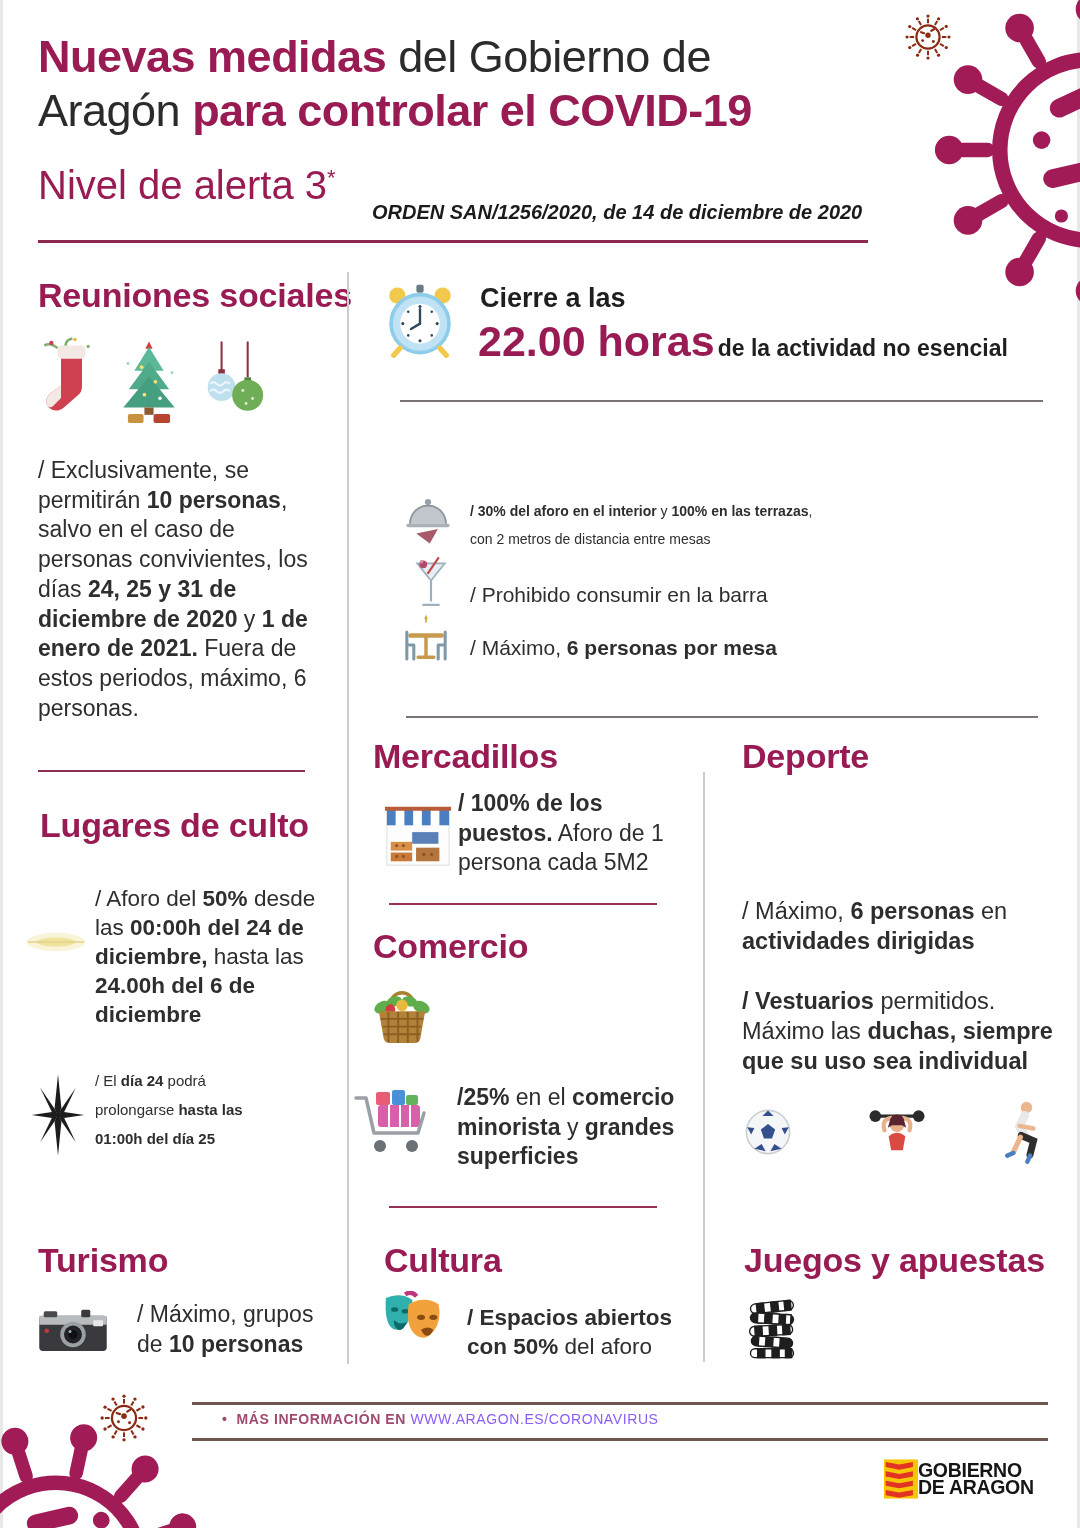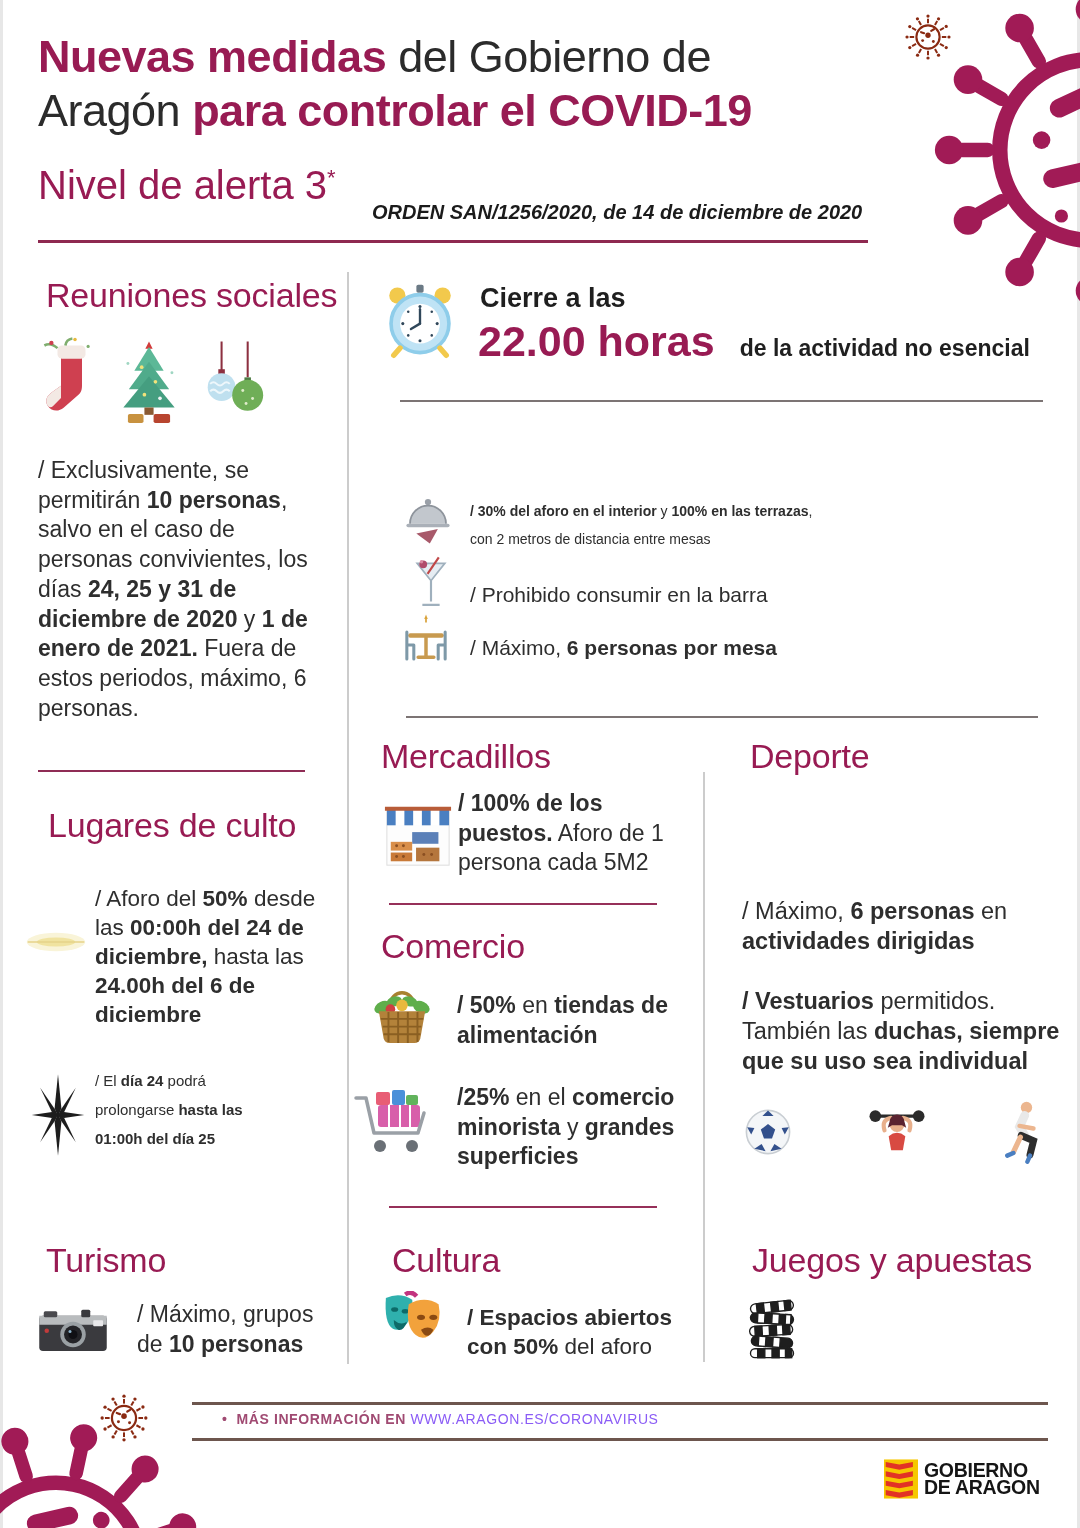--- a/index.html
+++ b/index.html
@@ -23,41 +23,41 @@
   .alert{left:38px;top:163px;font-size:40px;color:var(--maroon);font-weight:400;}
   .alert sup{font-size:22px;vertical-align:super;}
   .order{left:372px;top:201px;font-size:20px;font-style:italic;font-weight:700;color:#1b1b1b;}
   .header-rule{left:38px;top:240px;width:830px;height:3px;background:#8e2950;}
   .virus-big-tr{left:925px;top:-15px;width:330px;height:330px;}
   .virus-small-tr{left:903px;top:12px;width:50px;height:50px;}
   .virus-big-bl{left:-100px;top:1412px;width:312px;height:312px;transform:rotate(12deg);}
   .virus-small-bl{left:98px;top:1392px;width:52px;height:52px;}
 
   
-  .sec-title{position:absolute;font-size:34px;font-weight:400;color:var(--maroon);letter-spacing:-0.2px;white-space:nowrap;margin-left:8px;}
+  .sec-title{position:absolute;font-size:34px;font-weight:700;color:var(--maroon);letter-spacing:-0.2px;white-space:nowrap;}
 
   
   .t-reuniones{left:38px;top:276px;}
   .xmas-row{left:40px;top:334px;display:flex;gap:20px;align-items:flex-start;}
   .xmas-row .icon{position:static;}
   .i-stocking{width:56px;height:86px;}
   .i-tree{width:66px;height:92px;}
   .i-ornaments{width:62px;height:90px;}
   .p-reuniones{left:38px;top:456px;font-size:23px;line-height:29.7px;}
   .d-left-1{left:38px;top:770px;width:267px;height:2px;background:#8f2c55;}
   .t-culto{left:40px;top:806px;}
   .i-candle{left:24px;top:922px;width:64px;height:40px;}
   .p-culto-1{left:95px;top:884px;font-size:22.5px;line-height:29px;}
   .i-star{left:30px;top:1064px;width:56px;height:102px;}
   .p-culto-2{left:95px;top:1066px;font-size:15px;line-height:29px;}
 
   
   .i-clock{left:382px;top:280px;width:76px;height:80px;}
   .cierre-intro{left:480px;top:283px;font-size:27px;font-weight:700;color:#1f1f1f;}
-  .time-row{left:478px;top:317px;display:flex;align-items:baseline;gap:25px;white-space:nowrap;}
+  .time-row{left:478px;top:317px;display:flex;align-items:baseline;gap:3px;white-space:nowrap;}
   .time-row .time{font-size:43px;font-weight:800;color:var(--maroon);}
   .time-row .tail{font-size:23px;font-weight:700;color:#1f1f1f;}
   .d-mid-1{left:400px;top:400px;width:643px;height:2px;background:#7c7474;}
 
   
   .t-host{left:400px;top:429px;}
   .i-cloche{left:404px;top:494px;width:48px;height:54px;}
   .p-host-1{left:470px;top:497px;font-size:14px;line-height:28px;}
   .i-cocktail{left:412px;top:552px;width:38px;height:66px;}
   .p-host-2{left:470px;top:581px;font-size:21px;line-height:28px;}
@@ -102,21 +102,21 @@
   .t-jue{left:744px;top:1241px;}
   .i-chips{left:746px;top:1297px;width:52px;height:64px;}
   .p-jue-1{left:832px;top:1306px;font-size:23px;line-height:29.5px;}
 
   
   .f-line1{left:192px;top:1402px;width:856px;height:2.5px;background:#6d564e;}
   .f-info{left:222px;top:1411px;font-size:14px;letter-spacing:0.6px;color:#a04a72;white-space:nowrap;font-weight:600;}
   .f-info .bullet{margin-right:9px;}
   .f-info .link{font-weight:400;color:#8b5cf6;}
   .f-line2{left:192px;top:1438px;width:856px;height:2.5px;background:#6d564e;}
-  .logo{left:884px;top:1459px;display:flex;gap:6px;align-items:center;}
+  .logo{left:884px;top:1459px;display:flex;align-items:center;}
   .logo .icon{position:static;width:34px;height:40px;}
   .logo-text{font-size:19.5px;line-height:17px;font-weight:900;letter-spacing:-0.3px;color:#151515;white-space:nowrap;}
 </style>
 </head>
 <body>
 
 <div id="page">
   <div class="edge" style="left:0"></div>
   <div class="edge" style="right:0"></div>
 
@@ -395,41 +395,40 @@
         </g>
         <circle cx="32" cy="20" r="6" fill="#e8b93d"></circle>
         <circle cx="20" cy="24" r="5" fill="#cf4040"></circle>
         <path d="M8 26 h48 l-5 28 q-1 5 -6 5 h-26 q-5 0 -6 -5 z" fill="#b3823a"></path>
         <g stroke="#8a5f22" stroke-width="2" fill="none">
           <path d="M10 34 h44 M12 42 h40 M13 50 h38"></path>
           <path d="M18 27 v31 M28 27 v32 M38 27 v32 M48 27 v31"></path>
         </g>
       </svg>
     </span>
-  <div class="abs rich p-com-1"><span class="b">/ 50%</span><span> en </span><span class="b">tiendas de</span><br><span class="b">alimentación</span></div>
   <span class="icon i-cart">
       <svg viewBox="0 0 78 72">
         <rect x="24" y="7" width="14" height="13" rx="2" fill="#e85d75"></rect>
         <rect x="40" y="5" width="13" height="15" rx="2" fill="#4a90d9"></rect>
         <rect x="54" y="10" width="12" height="10" rx="2" fill="#61b35c"></rect>
         <rect x="26" y="20" width="42" height="22" rx="3" fill="#d85faa"></rect>
         <g stroke="#ffffff" stroke-width="2">
           <path d="M37 20 v22 M48 20 v22 M58 20 v22"></path>
         </g>
         <path d="M4 13 h10 l8 35 h44 l6 -20" fill="none" stroke="#9aa0a6" stroke-width="3.5" stroke-linecap="round" stroke-linejoin="round"></path>
         <circle cx="28" cy="61" r="6" fill="#6a7076"></circle>
         <circle cx="60" cy="61" r="6" fill="#6a7076"></circle>
       </svg>
     </span>
   <div class="abs rich p-com-2"><span class="b">/25%</span><span> en el </span><span class="b">comercio</span><br><span class="b">minorista</span><span> y </span><span class="b">grandes</span><br><span class="b">superficies</span></div>
   <div class="abs d-col-2"></div>
 
   <div class="sec-title t-dep">Deporte</div>
   <div class="abs rich p-dep-2"><span>/ Máximo, </span><span class="b">6 personas</span><span> en</span><br><span class="b">actividades dirigidas</span></div>
-  <div class="abs rich p-dep-3"><span class="b">/ Vestuarios</span><span> permitidos.</span><br><span>También las </span><span class="b">duchas, siempre</span><br><span class="b">que su uso sea individual</span></div>
+  <div class="abs rich p-dep-3"><span class="b">/ Vestuarios</span><span> permitidos.</span><br><span>Máximo las </span><span class="b">duchas, siempre</span><br><span class="b">que su uso sea individual</span></div>
   <div class="abs dep-icons">
     <span class="icon i-soccer">
         <svg viewBox="0 0 60 60">
           <circle cx="30" cy="30" r="27" fill="#f4f6f8" stroke="#c9ced3" stroke-width="2"></circle>
           <g fill="#33508c">
             <polygon points="30,20 39,27 35,38 25,38 21,27"></polygon>
             <polygon points="30,3 37,10 23,10"></polygon>
             <polygon points="4,24 13,25 9,33"></polygon>
             <polygon points="56,24 47,25 51,33"></polygon>
             <polygon points="13,51 22,45 27,54"></polygon>

